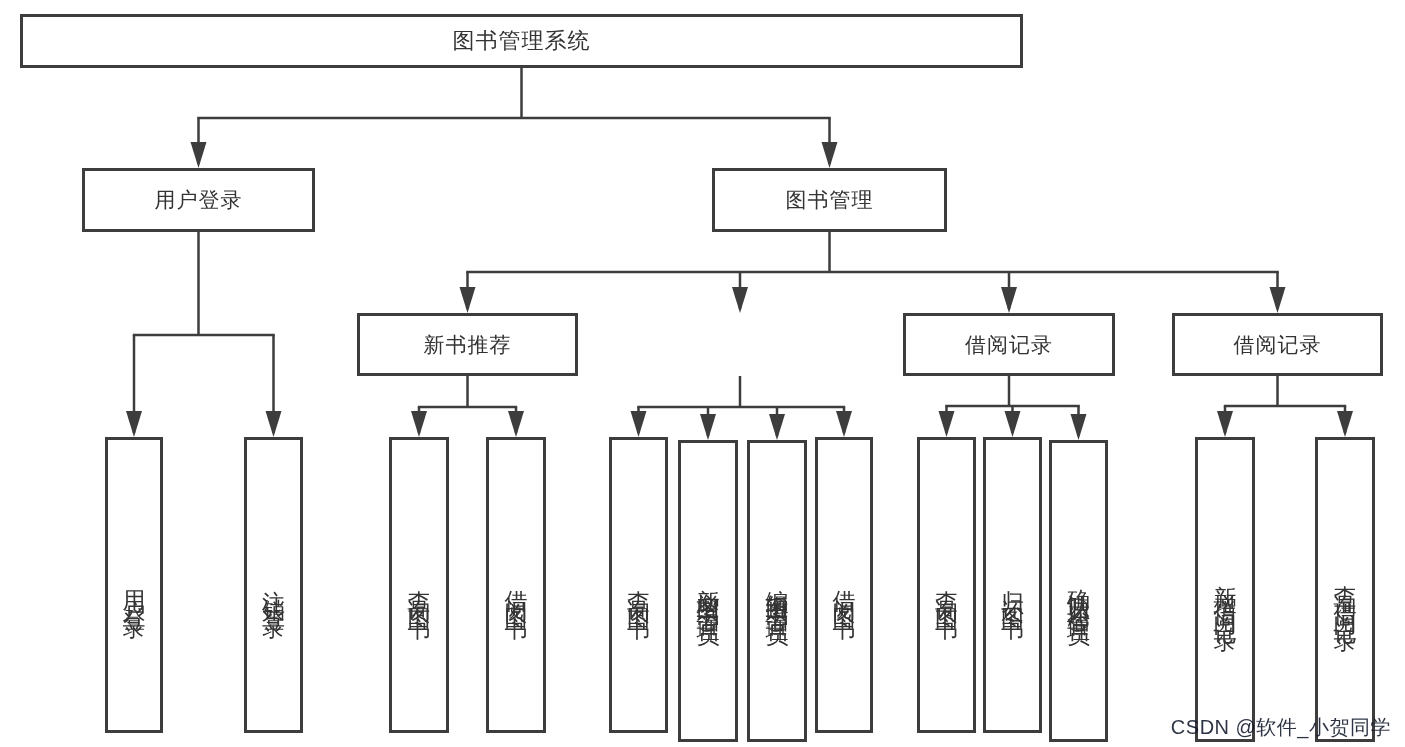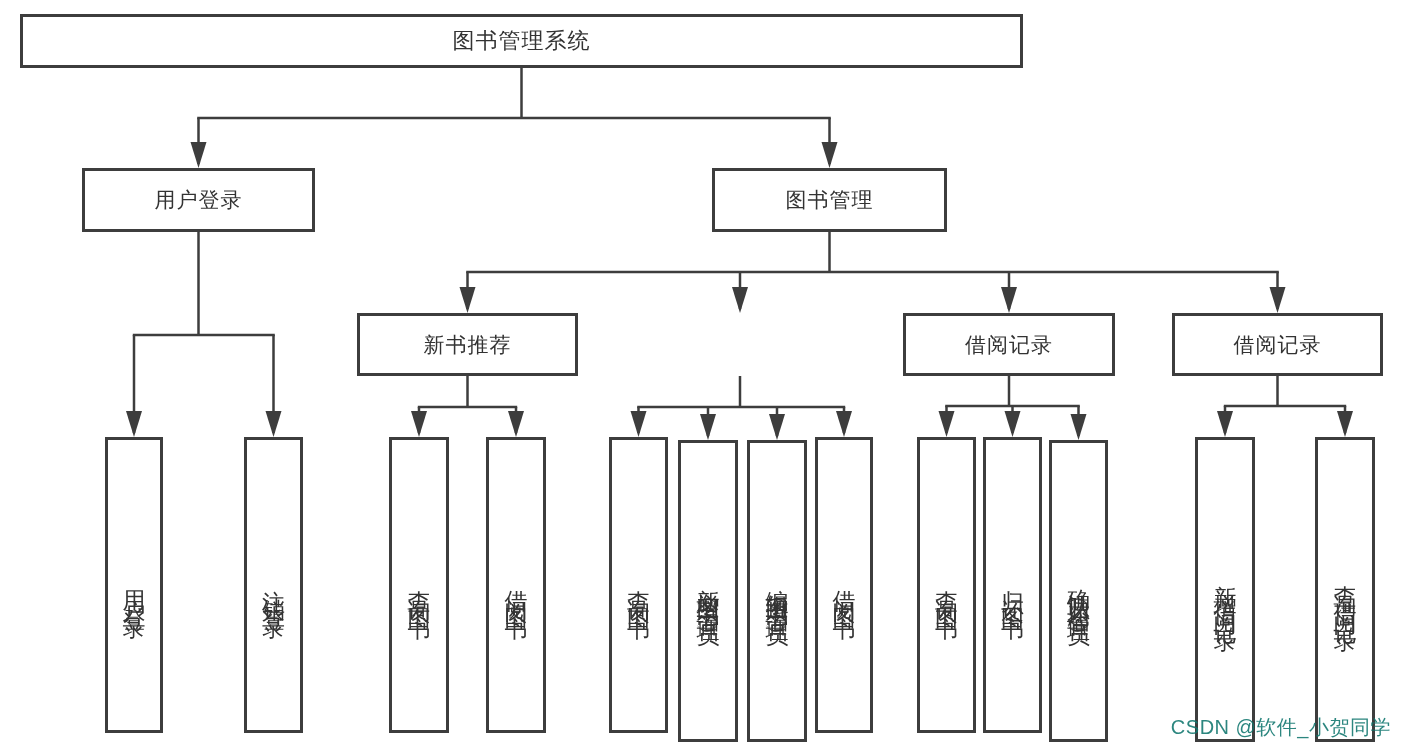--- a/index.html
+++ b/index.html
@@ -60,21 +60,21 @@
   .vbox-long {
     letter-spacing: 5px;
     padding-top: 5px;
   }
   #watermark {
     position: absolute;
     top: 714px;
     right: 14px;
     z-index: 5;
     font-size: 20px;
-    color: #0f766e;
+    color: #0f172a;
     opacity: 0.88;
     letter-spacing: 0.5px;
     white-space: nowrap;
   }
 </style>
 </head>
 <body>
 
 <div id="stage">
 

